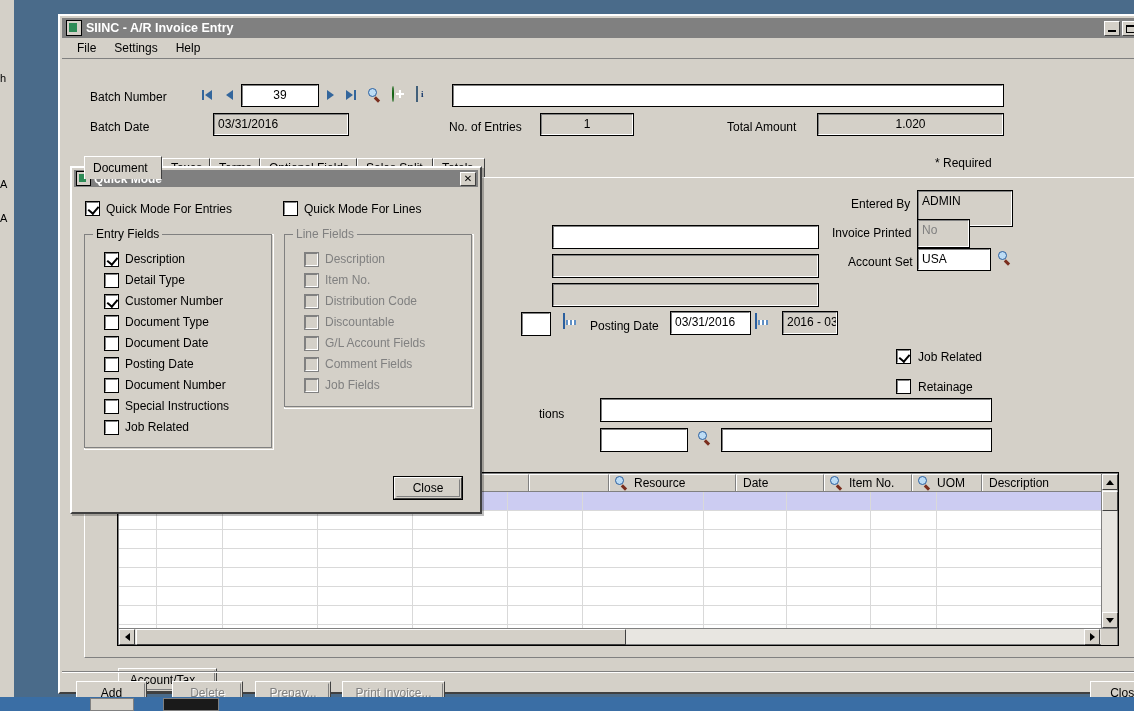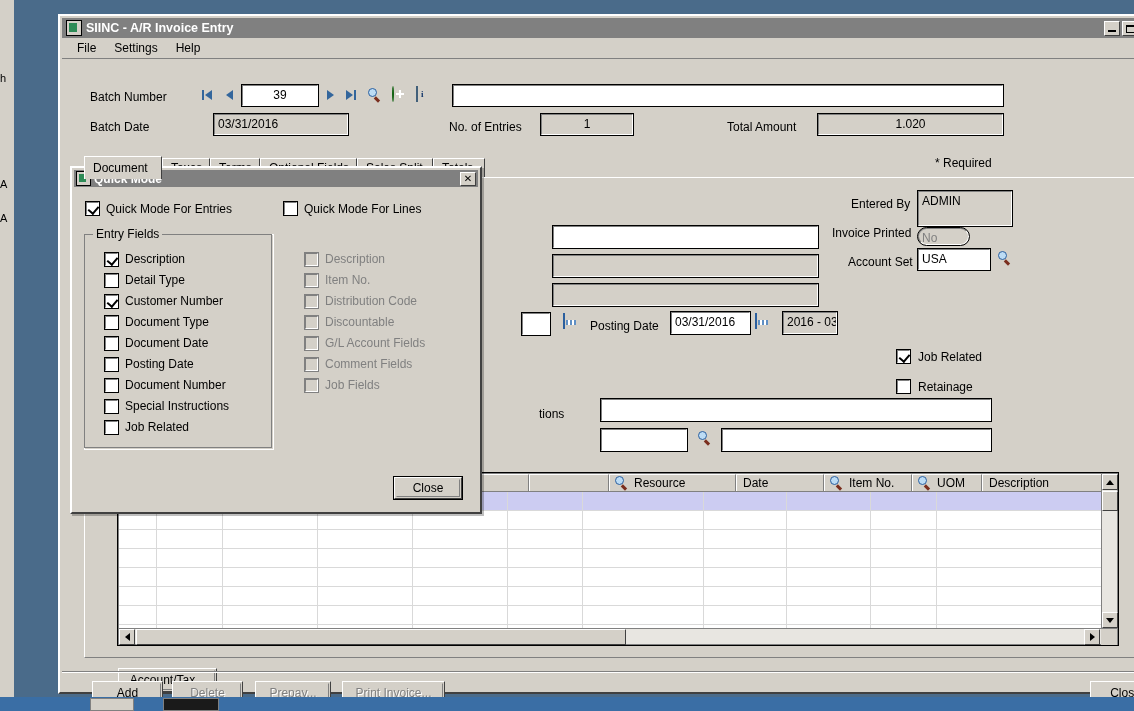--- a/index.html
+++ b/index.html
@@ -306,21 +306,21 @@
       <div class="lbl" style="left:22px;top:228px;">Ship</div>
 
       <div class="field" style="left:468px;top:48px;width:265px;height:22px;"></div>
       <div class="field ro" style="left:468px;top:77px;width:265px;height:22px;"></div>
       <div class="field ro" style="left:468px;top:106px;width:265px;height:22px;"></div>
 
       <div class="lbl" style="left:766px;top:19px;">Entered By</div>
       <div class="field ro" style="left:833px;top:13px;width:94px;height:35px;">ADMIN</div>
 
       <div class="lbl" style="left:747px;top:48px;">Invoice Printed</div>
-      <div class="field ro grey" style="left:833px;top:50px;width:51px;height:17px;border-radius:9px;">No</div>
+      <div class="field ro grey" style="left:833px;top:42px;width:51px;height:27px;">No</div>
 
       <div class="lbl" style="left:763px;top:77px;">Account Set</div>
       <div class="field" style="left:833px;top:71px;width:72px;height:21px;">USA</div>
       <div class="iconbtn" style="left:912px;top:72px;">
         <span class="mag"><span class="glass"></span><span class="hdl"></span></span>
       </div>
 
       <div class="field" style="left:437px;top:135px;width:28px;height:22px;"></div>
       <div class="iconbtn" style="left:478px;top:136px;">
         <span class="calico"></span>
@@ -511,21 +511,21 @@
 
       <div class="btn" style="left:33px;top:490px;width:99px;height:24px;">
         <span class="inner"></span>
         <span>Account/Tax...</span>
       </div>
     </div>
 
     <div class="sep" style="left:0px;top:612px;width:1102px;"></div>
     <div class="sepw" style="left:0px;top:613px;width:1102px;background:#fff;"></div>
 
-    <div class="btn" style="left:30px;top:622px;width:71px;height:24px;text-align:center;">
+    <div class="btn" style="left:14px;top:622px;width:71px;height:24px;text-align:center;">
       <span class="inner"></span>
       <span>Add</span>
     </div>
     <div class="btn dis" style="left:110px;top:622px;width:71px;height:24px;">
       <span class="inner"></span>
       <span>Delete</span>
     </div>
     <div class="btn dis" style="left:193px;top:622px;width:76px;height:24px;">
       <span class="inner"></span>
       <span>Prepay...</span>
@@ -573,20 +573,24 @@
       <div class="cb" style="left: 33px; top: 190px; position: absolute;"></div>
       <div class="lbl" style="left: 53px; top: 189px; position: absolute;">Posting Date</div>
       <div class="cb" style="left: 33px; top: 211px; position: absolute;"></div>
       <div class="lbl" style="left: 53px; top: 210px; position: absolute;">Document Number</div>
       <div class="cb" style="left: 33px; top: 232px; position: absolute;"></div>
       <div class="lbl" style="left: 53px; top: 231px; position: absolute;">Special Instructions</div>
       <div class="cb" style="left: 33px; top: 253px; position: absolute;"></div>
       <div class="lbl" style="left: 53px; top: 252px; position: absolute;">Job Related</div>
     </div>
 
+  <div class="groupbox" style="left:212px;top:66px;width:190px;height:175px;">
+    <div class="gbinner"></div>
+    <div class="gblabel dis">Line Fields</div>
+  </div>
   <div id="line-fields">
       <div class="cb dis" style="left: 233px; top: 85px; position: absolute;"></div>
       <div class="lbl dis" style="left: 253px; top: 84px; position: absolute;">Description</div>
       <div class="cb dis" style="left: 233px; top: 106px; position: absolute;"></div>
       <div class="lbl dis" style="left: 253px; top: 105px; position: absolute;">Item No.</div>
       <div class="cb dis" style="left: 233px; top: 127px; position: absolute;"></div>
       <div class="lbl dis" style="left: 253px; top: 126px; position: absolute;">Distribution Code</div>
       <div class="cb dis" style="left: 233px; top: 148px; position: absolute;"></div>
       <div class="lbl dis" style="left: 253px; top: 147px; position: absolute;">Discountable</div>
       <div class="cb dis" style="left: 233px; top: 169px; position: absolute;"></div>

